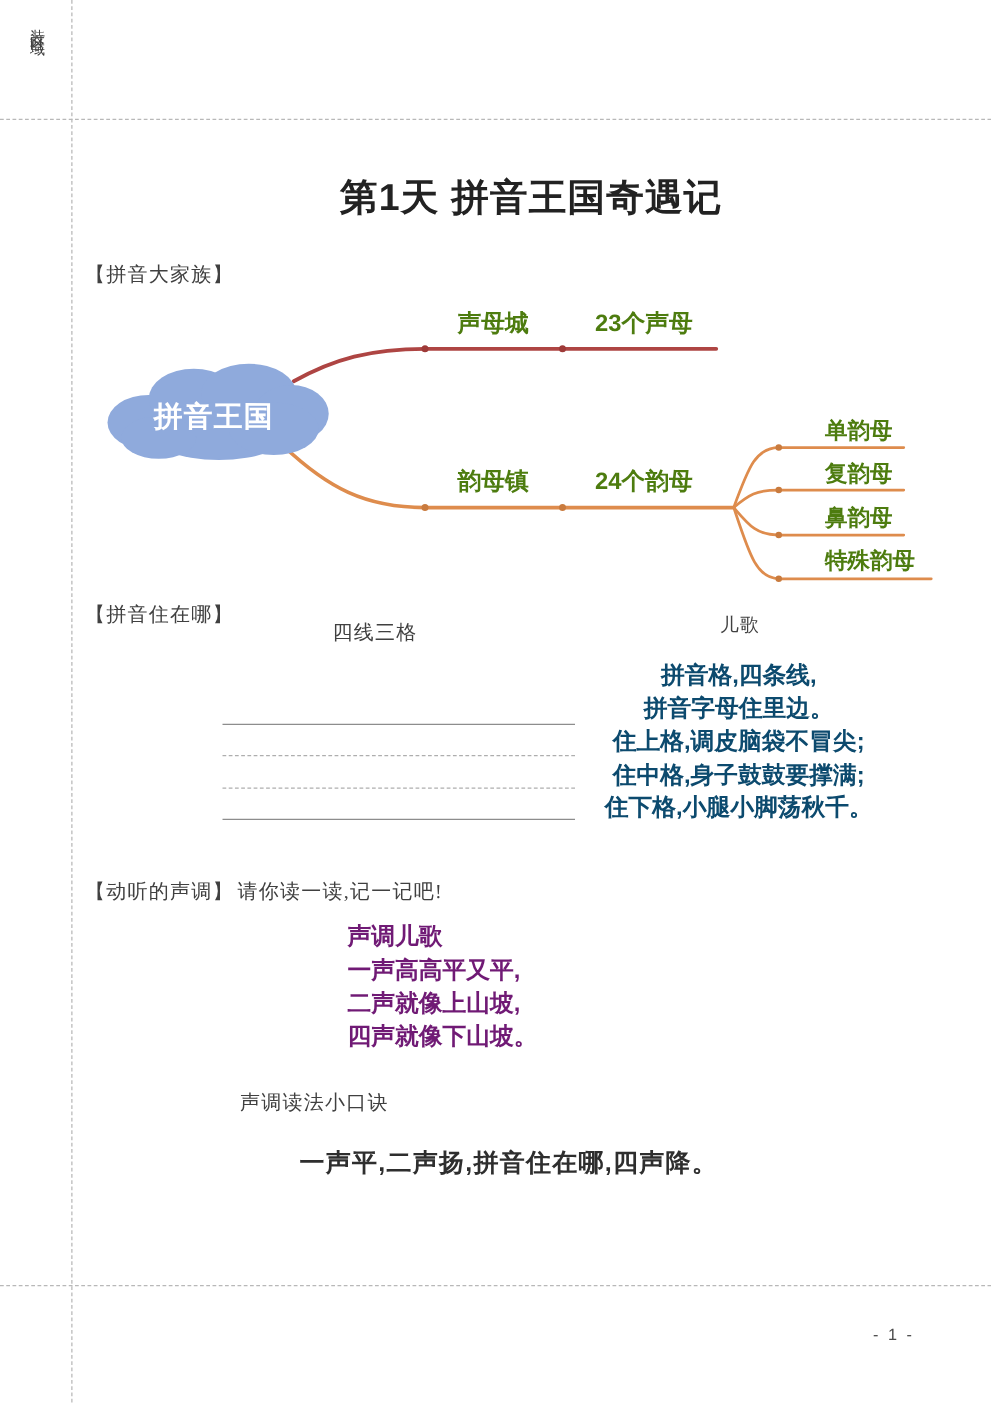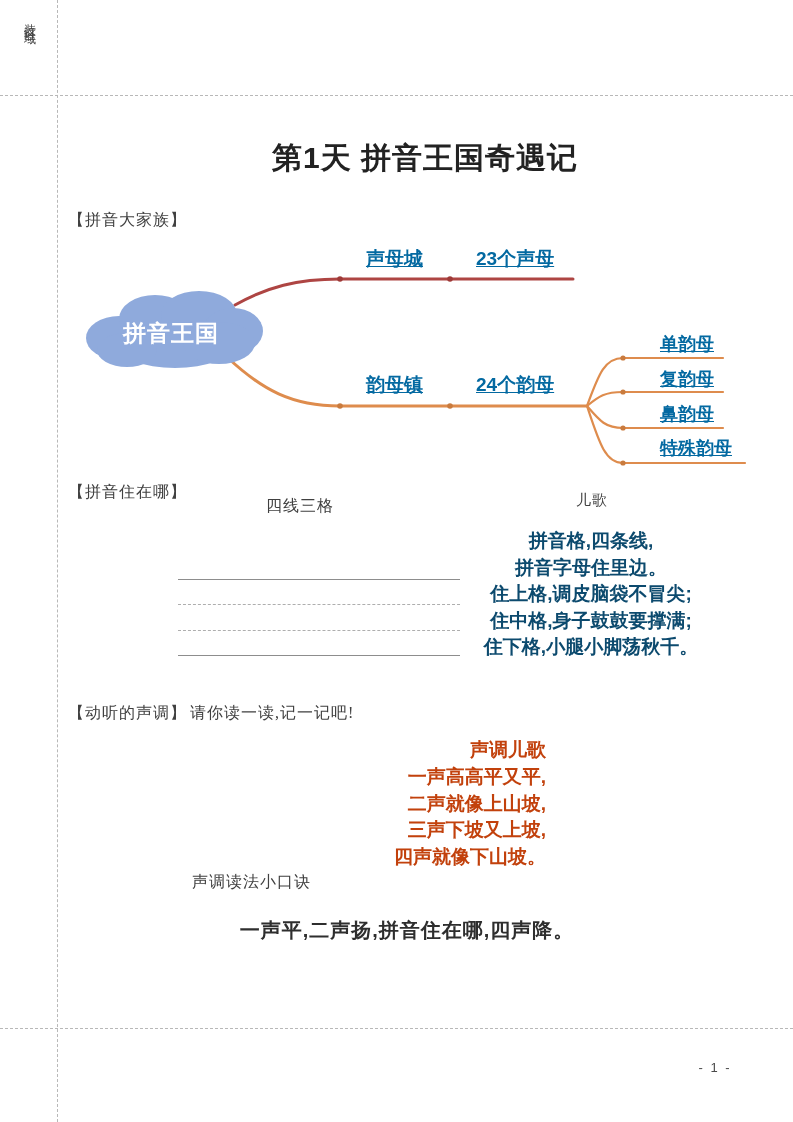--- a/index.html
+++ b/index.html
@@ -32,21 +32,21 @@
 
   .kai {
     font-family: "Liberation Serif", serif;
     color: #404040;
   }
   .section-head { position: absolute; font-size: 16px; letter-spacing: 1px; }
 
   
   .mindmap-svg { position: absolute; left: 57px; top: 235px; width: 736px; height: 245px; }
   .mm-label {
-    position: absolute; font-weight: bold; font-size: 19px; color: #0369a1; white-space: nowrap; text-decoration: underline;
+    position: absolute; font-weight: bold; font-size: 19px; color: #4d7c0f; white-space: nowrap;
   }
   .mm-sub { font-size: 18px; margin-left: 15px; }
   .cloud-label {
     position: absolute; left: 112px; top: 318px; width: 118px;
     text-align: center; color: #ffffff; font-weight: bold; font-size: 23px;
     letter-spacing: 1px; white-space: nowrap;
   }
 
   
   .grid-wrap { position: absolute; left: 178px; top: 579px; width: 282px; height: 78px; }
@@ -55,22 +55,22 @@
   .grid-line.dashed { border-top: 1px dashed #aeaeae; }
   .gl1 { top: 0; } .gl2 { top: 25px; } .gl3 { top: 51px; } .gl4 { top: 76px; }
 
   .rhyme-block {
     position: absolute; left: 467px; top: 528px; width: 248px;
     text-align: center; font-weight: bold; font-size: 19px; line-height: 26.5px;
     color: #0c4a6e; white-space: nowrap;
   }
   .tone-song-block {
     position: absolute; left: 278px; top: 737px; width: 268px;
-    text-align: right; font-weight: bold; font-size: 19px; line-height: 26.8px;
-    color: #c2410c; white-space: nowrap;
+    text-align: left; font-weight: bold; font-size: 19px; line-height: 26.8px;
+    color: #701a75; white-space: nowrap;
   }
   .tone-tip-phrase {
     position: absolute; left: 57px; top: 917px; width: 700px; text-align: center;
     font-weight: bold; font-size: 20px; color: #2e2e2e; letter-spacing: 1px;
   }
   .page-number {
     position: absolute; left: 660px; top: 1060px; width: 110px; text-align: center;
     font-size: 13px; color: #4a4a4a; letter-spacing: 2px;
   }
 </style>
@@ -149,21 +149,20 @@
     <div>住下格,小腿小脚荡秋千。</div>
   </div>
 
   <div class="section-head kai" style="left:68px; top:703px;">【动听的声调】</div>
   <div class="section-head kai" style="left:190px; top:703px;">请你读一读,记一记吧!</div>
 
   <div class="tone-song-block">
     <div>声调儿歌</div>
     <div>一声高高平又平,</div>
     <div>二声就像上山坡,</div>
-    <div>三声下坡又上坡,</div>
     <div>四声就像下山坡。</div>
   </div>
 
   <div class="section-head kai" style="left:192px; top:872px;">声调读法小口诀</div>
   <div class="tone-tip-phrase">一声平,二声扬,拼音住在哪,四声降。</div>
 
   <div class="page-number">- 1 -</div>
 
 </div>
 

